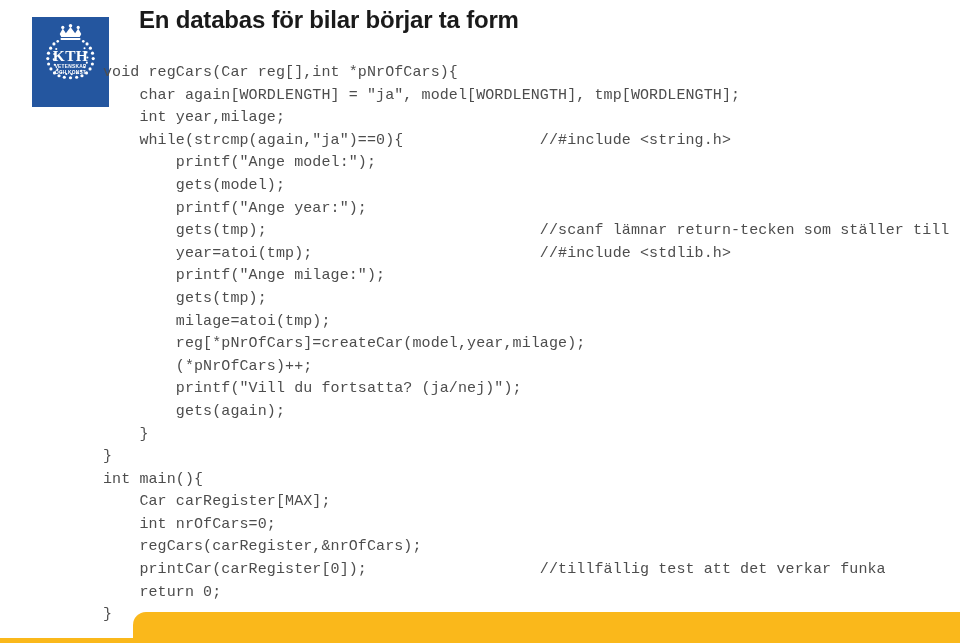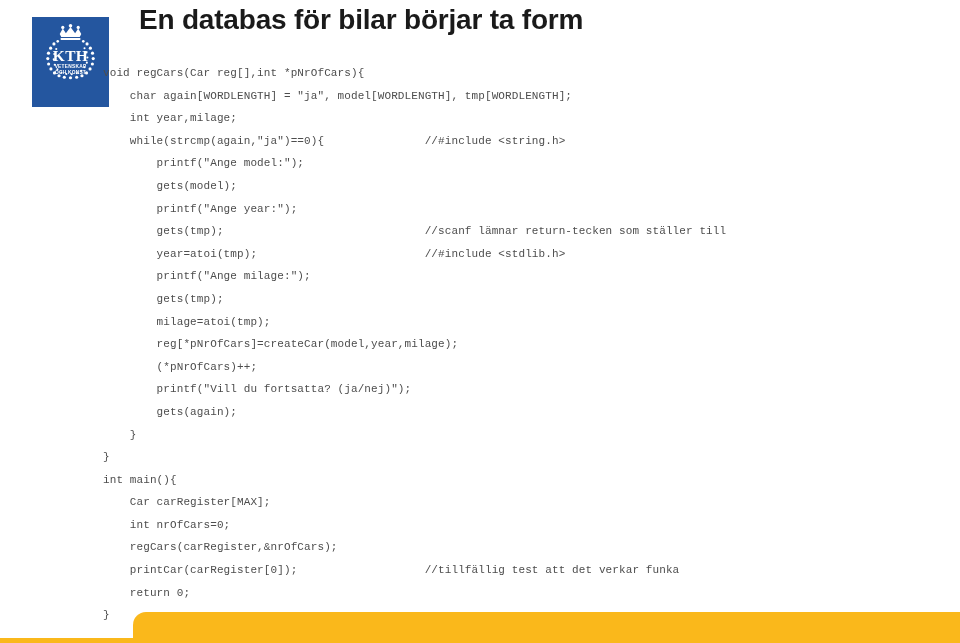--- a/index.html
+++ b/index.html
@@ -35,35 +35,35 @@
   .logo svg { display: block; width: 77px; height: 77px; }
 
   
   .title {
     position: absolute;
     left: 139px;
     top: 1px;
     width: 810px;
     font-family: "Liberation Sans", sans-serif;
     font-weight: bold;
-    font-size: 28px;
+    font-size: 24px;
     line-height: 37px;
     letter-spacing: -0.2px;
     color: #1a1a1a;
     white-space: nowrap;
   }
 
   
   .code-block {
     position: absolute;
     left: 103px;
     top: 62px;
     width: 850px;
     font-family: "Liberation Mono", "DejaVu Sans Mono", monospace;
-    font-size: 11px;
+    font-size: 15px;
     line-height: 22.6px;
     color: #4d4d4d;
     white-space: pre;
     letter-spacing: 0.1px;
   }
   .code-line {
     display: block;
     height: 22.6px;
     white-space: pre;
   }

